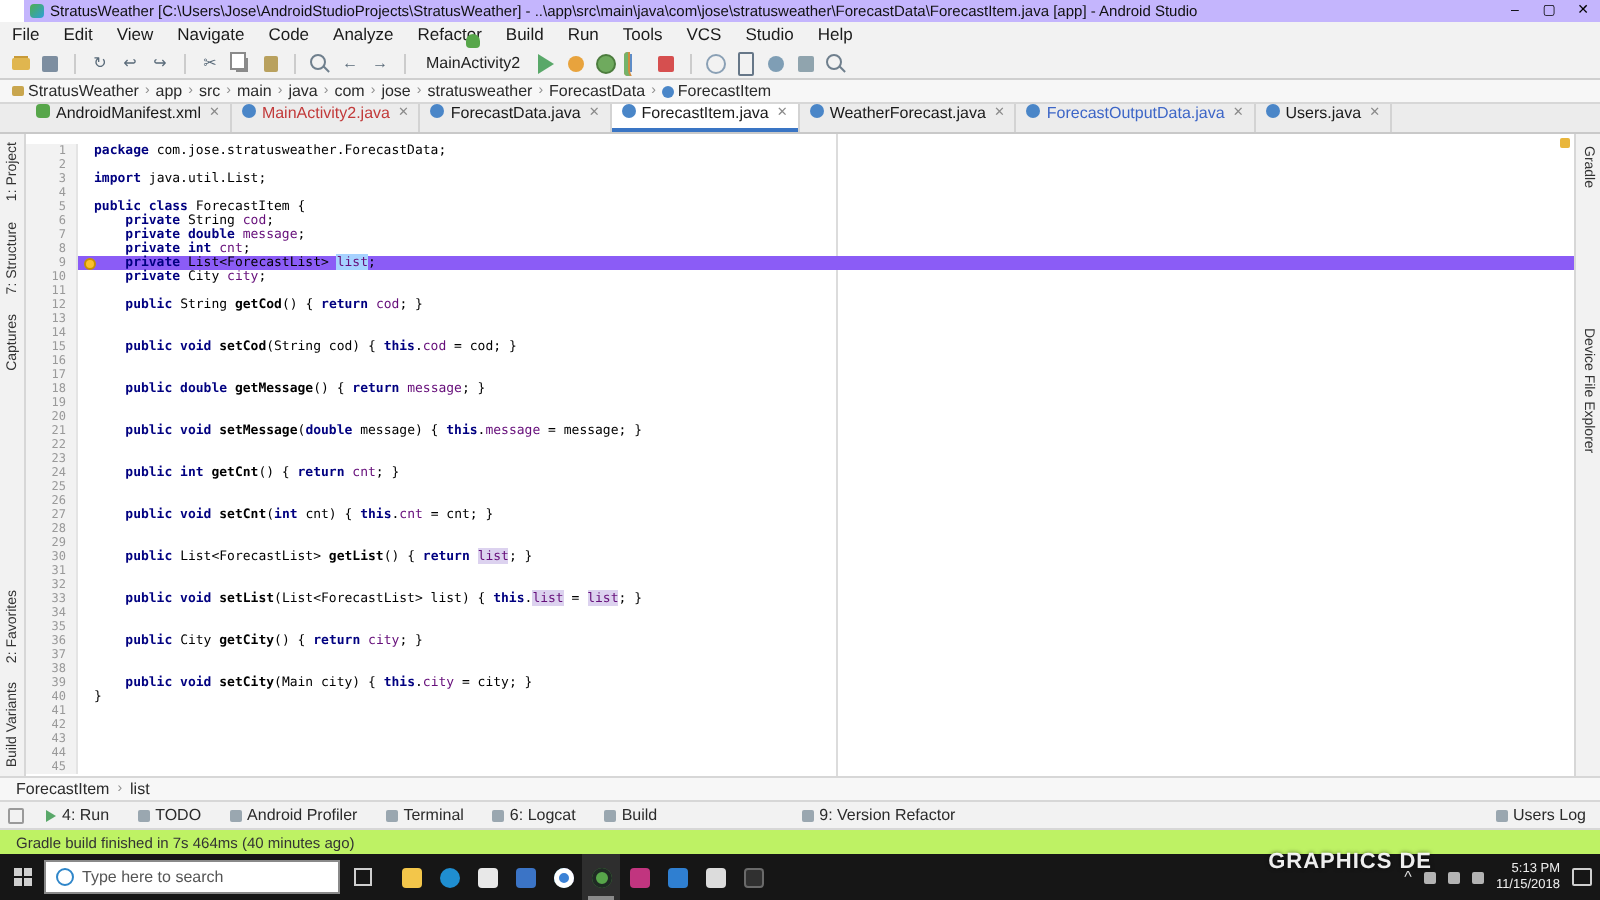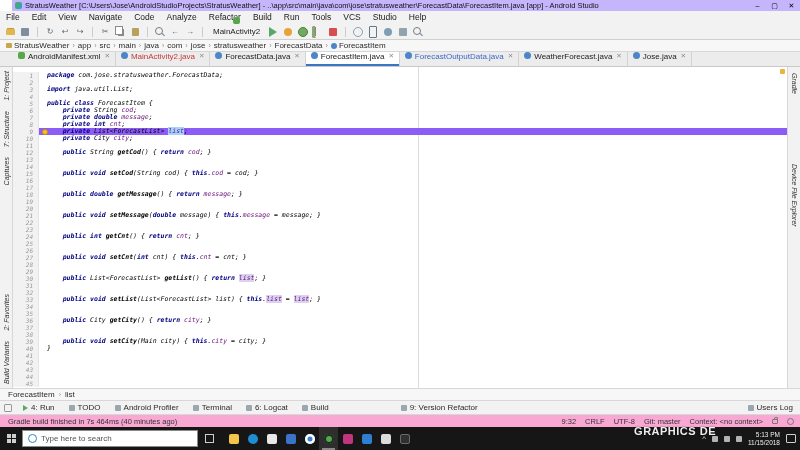--- a/index.html
+++ b/index.html
@@ -60,21 +60,21 @@
     border-bottom:1px solid #c9c9c9; display:flex; align-items:stretch; padding-left:13px; font-size:8px; }
   .tab { display:flex; gap:3px; padding:0 5px; border-right:1px solid #d3d3d3;
     color:#1a1a1a; white-space:nowrap; }
   .tab.active { background:#ffffff; box-shadow:inset 0 -2px 0 #3a75c4; }
   .tab .fico { width:7px; height:7px; border-radius:50%; background:#4a86c8; flex:0 0 auto; }
   .tab .fico.android { border-radius:2px; background:#57a64a; }
   .tab.err .lbl { color:#c23a3a; }
   .tab.mod .lbl { color:#3d66c7; }
   .tab .x { color:#8a8a8a; font-size:6.5px; margin-left:1px; }
   
-  .main { position:absolute; top:67px; left:0; right:0; height:321px;font-style:italic; }
+  .main { position:absolute; top:67px; left:0; right:0; height:321px; }
   .strip { position:absolute; top:0; bottom:0; width:13px; background:#f2f2f2; }
   .strip.left { left:0; border-right:1px solid #d7d7d7; display:flex; flex-direction:column;
     justify-content:space-between; align-items:center; padding:4px 0; }
   .strip.right { right:0; border-left:1px solid #d7d7d7; display:flex; flex-direction:column;
     align-items:center; padding:6px 0; gap:70px; }
   .vlabel { font-size:7px; color:#333; writing-mode:vertical-rl; white-space:nowrap; }
   .strip.left .vlabel { transform:rotate(180deg); }
   .vgroup { display:flex; flex-direction:column; gap:10px; align-items:center; }
   .strip.left .vgroup.bottom { flex-direction:column-reverse; }
   .editor { position:absolute; left:13px; right:13px; top:0; bottom:0; background:#fff; overflow:hidden; }
@@ -102,35 +102,35 @@
   .bcrumbbar .sep { color:#909090; margin:0 4px; font-size:7px; }
   .toolwinbar { position:absolute; top:400px; left:0; right:0; height:14px; background:#f2f2f2;
     border-top:1px solid #d7d7d7; display:flex; align-items:center; font-size:8px; color:#2b2b2b; }
   .twb-item { display:flex; align-items:center; gap:3px; padding:0 7px; }
   .twb-item.vc { margin-left:58px; }
   .twb-right { margin-left:auto; display:flex; align-items:center; }
   .bico { width:6px; height:6px; background:#9aa7b0; border-radius:1px; }
   .bico.run { width:0; height:0; background:none; border-left:5px solid #59a869;
     border-top:3px solid transparent; border-bottom:3px solid transparent; border-radius:0; }
   .switcher { width:8px; height:8px; margin:0 4px 0 4px; border:1px solid #9a9a9a; border-radius:1px; }
-  .statusbar { position:absolute; top:414px; left:0; right:0; height:13px; background:#f9a8d4;
+  .statusbar { position:absolute; top:414px; left:0; right:0; height:13px; background:#bef264;
     border-top:1px solid #d7d7d7; display:flex; align-items:center; font-size:7.5px; color:#333; }
   .statusbar .msg { margin-left:8px; }
   .statusbar .sright { margin-left:auto; display:flex; align-items:center; gap:9px; padding-right:6px; }
   .lockico { width:6px; height:5px; border:1px solid #777; border-radius:1px; position:relative; }
   .lockico::before { content:""; position:absolute; top:-3px; left:1px; width:2px; height:2px;
     border:1px solid #777; border-bottom:none; border-radius:2px 2px 0 0; }
   .gaugeico { width:7px; height:7px; border-radius:50%; border:1px solid #777; }
   
   .taskbar { position:absolute; top:427px; left:0; right:0; height:23px; background:#161616;
     display:flex; align-items:center; color:#ddd; }
   .startbtn { width:22px; height:23px; display:flex; align-items:center; justify-content:center; }
   .win-logo { display:grid; grid-template-columns:4px 4px; grid-template-rows:4px 4px; gap:1px; }
   .win-logo i { background:#cfcfcf; }
-  .searchbox { width:176px; height:17px; background:#ffffff; border:1px solid #8a8a8a;
+  .searchbox { width:148px; height:17px; background:#ffffff; border:1px solid #8a8a8a;
     display:flex; align-items:center; gap:4px; padding:0 5px; color:#555; font-size:8px; }
   .cortana { width:9px; height:9px; border:1.3px solid #2f86c9; border-radius:50%; flex:0 0 auto; }
   .taskview { width:22px; height:23px; display:flex; align-items:center; justify-content:center; }
   .taskview i { width:9px; height:9px; border:1px solid #cfcfcf; }
   .apps { display:flex; align-items:center; height:23px; margin-left:4px; }
   .app { width:19px; height:23px; display:flex; align-items:center; justify-content:center; position:relative; }
   .app i { width:10px; height:10px; border-radius:2px; }
   .app.active { background:#2e2e2e; }
   .app.active::after { content:""; position:absolute; bottom:0; left:3px; right:3px; height:2px; background:#8a8a8a; }
   .app-file-explorer i { background:#f3c64a; }
@@ -274,33 +274,33 @@
       <span class="tab">
         <span class="fico class"></span>
         <span class="lbl">ForecastData.java</span>
         <span class="x">✕</span>
       </span>
       <span class="tab active">
         <span class="fico class"></span>
         <span class="lbl">ForecastItem.java</span>
         <span class="x">✕</span>
       </span>
+      <span class="tab">
+        <span class="fico class"></span>
+        <span class="lbl">WeatherForecast.java</span>
+        <span class="x">✕</span>
+      </span>
       <span class="tab mod">
         <span class="fico class"></span>
         <span class="lbl">ForecastOutputData.java</span>
         <span class="x">✕</span>
       </span>
       <span class="tab">
         <span class="fico class"></span>
-        <span class="lbl">WeatherForecast.java</span>
-        <span class="x">✕</span>
-      </span>
-      <span class="tab">
-        <span class="fico class"></span>
-        <span class="lbl">Jose.java</span>
+        <span class="lbl">Users.java</span>
         <span class="x">✕</span>
       </span>
     </div>
 
   <div class="main">
     <div class="strip left">
       <div class="vgroup">
           <span class="vlabel">1: Project</span>
           <span class="vlabel">7: Structure</span>
           <span class="vlabel">Captures</span>
@@ -408,29 +408,20 @@
     <span class="twb-right">
       <span class="twb-item">
         <span class="bico"></span>
         <span>Users Log</span>
       </span>
     </span>
   </div>
 
   <div class="statusbar">
     <span class="msg">Gradle build finished in 7s 464ms (40 minutes ago)</span>
-    <span class="sright">
-        <span>9:32</span>
-        <span>CRLF</span>
-        <span>UTF-8</span>
-        <span>Git: master</span>
-        <span>Context: &lt;no context&gt;</span>
-        <span class="lockico"></span>
-        <span class="gaugeico"></span>
-      </span>
   </div>
 
   <div class="taskbar">
     <span class="startbtn">
       <span class="win-logo">
           <i></i>
           <i></i>
           <i></i>
           <i></i>
         </span>

